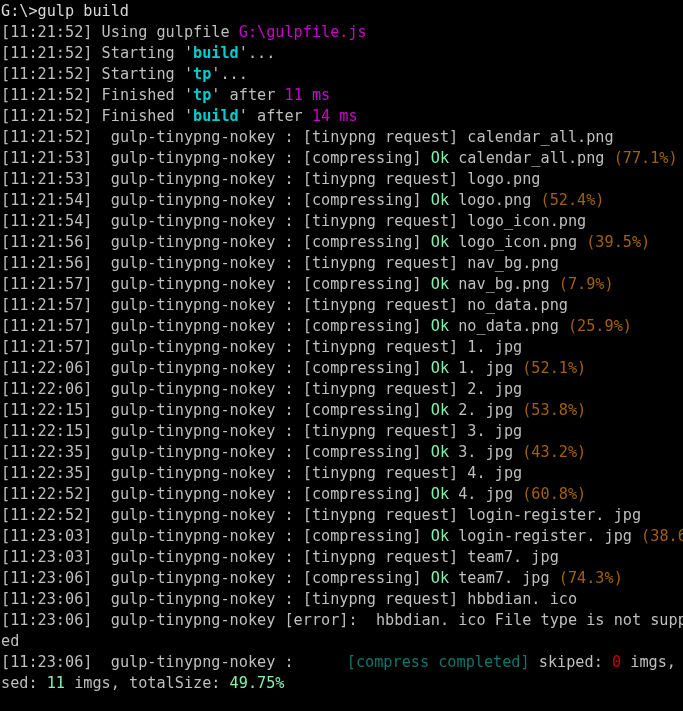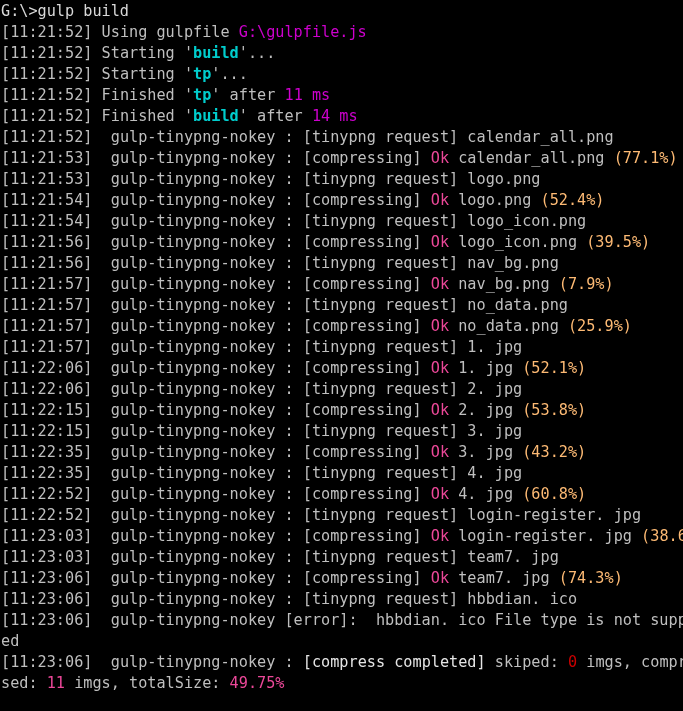--- a/index.html
+++ b/index.html
@@ -27,23 +27,23 @@
   }
   .line {
     height: 21px;
     white-space: pre;
     color: #bfbfbf;
   }
   .g  { color: #bfbfbf; }  
   .w  { color: #d8d8d8; }  
   .cy { color: #00cdcd; font-weight: bold; }  
   .mg { color: #cd00cd; text-align: center; }  
-  .gr { color: #ec4899; margin-top: 21px; }  
-  .g2 { color: #fdba74; margin-top: 8px; }  
-  .bl { color: #e5e5e5; }  
+  .gr { color: #86efac; margin-top: 21px; }  
+  .g2 { color: #a16207; margin-top: 8px; }  
+  .bl { color: #0f766e; margin-left: 44px; }  
   .rd { color: #cd0000; }  
 </style>
 </head>
 <body>
 
 <div id="terminal">
   <div id="screen"><div class="line"><span class="w">G:\&gt;</span><span class="w">gulp build</span></div><div class="line"><span class="g">[11:21:52] </span><span class="g">Using gulpfile </span><span class="mg">G:\gulpfile.js</span></div><div class="line"><span class="g">[11:21:52] </span><span class="g">Starting '</span><span class="cy">build</span><span class="g">'...</span></div><div class="line"><span class="g">[11:21:52] </span><span class="g">Starting '</span><span class="cy">tp</span><span class="g">'...</span></div><div class="line"><span class="g">[11:21:52] </span><span class="g">Finished '</span><span class="cy">tp</span><span class="g">' after </span><span class="mg">11 ms</span></div><div class="line"><span class="g">[11:21:52] </span><span class="g">Finished '</span><span class="cy">build</span><span class="g">' after </span><span class="mg">14 ms</span></div><div class="line"><span class="g">[11:21:52] </span><span class="g"> gulp-tinypng-nokey : [tinypng request] calendar_all.png</span></div><div class="line"><span class="g">[11:21:53] </span><span class="g"> gulp-tinypng-nokey : [compressing] </span><span class="gr">Ok</span><span class="g"> calendar_all.png </span><span class="g2">(77.1%)</span></div><div class="line"><span class="g">[11:21:53] </span><span class="g"> gulp-tinypng-nokey : [tinypng request] logo.png</span></div><div class="line"><span class="g">[11:21:54] </span><span class="g"> gulp-tinypng-nokey : [compressing] </span><span class="gr">Ok</span><span class="g"> logo.png </span><span class="g2">(52.4%)</span></div><div class="line"><span class="g">[11:21:54] </span><span class="g"> gulp-tinypng-nokey : [tinypng request] logo_icon.png</span></div><div class="line"><span class="g">[11:21:56] </span><span class="g"> gulp-tinypng-nokey : [compressing] </span><span class="gr">Ok</span><span class="g"> logo_icon.png </span><span class="g2">(39.5%)</span></div><div class="line"><span class="g">[11:21:56] </span><span class="g"> gulp-tinypng-nokey : [tinypng request] nav_bg.png</span></div><div class="line"><span class="g">[11:21:57] </span><span class="g"> gulp-tinypng-nokey : [compressing] </span><span class="gr">Ok</span><span class="g"> nav_bg.png </span><span class="g2">(7.9%)</span></div><div class="line"><span class="g">[11:21:57] </span><span class="g"> gulp-tinypng-nokey : [tinypng request] no_data.png</span></div><div class="line"><span class="g">[11:21:57] </span><span class="g"> gulp-tinypng-nokey : [compressing] </span><span class="gr">Ok</span><span class="g"> no_data.png </span><span class="g2">(25.9%)</span></div><div class="line"><span class="g">[11:21:57] </span><span class="g"> gulp-tinypng-nokey : [tinypng request] 1. jpg</span></div><div class="line"><span class="g">[11:22:06] </span><span class="g"> gulp-tinypng-nokey : [compressing] </span><span class="gr">Ok</span><span class="g"> 1. jpg </span><span class="g2">(52.1%)</span></div><div class="line"><span class="g">[11:22:06] </span><span class="g"> gulp-tinypng-nokey : [tinypng request] 2. jpg</span></div><div class="line"><span class="g">[11:22:15] </span><span class="g"> gulp-tinypng-nokey : [compressing] </span><span class="gr">Ok</span><span class="g"> 2. jpg </span><span class="g2">(53.8%)</span></div><div class="line"><span class="g">[11:22:15] </span><span class="g"> gulp-tinypng-nokey : [tinypng request] 3. jpg</span></div><div class="line"><span class="g">[11:22:35] </span><span class="g"> gulp-tinypng-nokey : [compressing] </span><span class="gr">Ok</span><span class="g"> 3. jpg </span><span class="g2">(43.2%)</span></div><div class="line"><span class="g">[11:22:35] </span><span class="g"> gulp-tinypng-nokey : [tinypng request] 4. jpg</span></div><div class="line"><span class="g">[11:22:52] </span><span class="g"> gulp-tinypng-nokey : [compressing] </span><span class="gr">Ok</span><span class="g"> 4. jpg </span><span class="g2">(60.8%)</span></div><div class="line"><span class="g">[11:22:52] </span><span class="g"> gulp-tinypng-nokey : [tinypng request] login-register. jpg</span></div><div class="line"><span class="g">[11:23:03] </span><span class="g"> gulp-tinypng-nokey : [compressing] </span><span class="gr">Ok</span><span class="g"> login-register. jpg </span><span class="g2">(38.6%)</span></div><div class="line"><span class="g">[11:23:03] </span><span class="g"> gulp-tinypng-nokey : [tinypng request] team7. jpg</span></div><div class="line"><span class="g">[11:23:06] </span><span class="g"> gulp-tinypng-nokey : [compressing] </span><span class="gr">Ok</span><span class="g"> team7. jpg </span><span class="g2">(74.3%)</span></div><div class="line"><span class="g">[11:23:06] </span><span class="g"> gulp-tinypng-nokey : [tinypng request] hbbdian. ico</span></div><div class="line"><span class="g">[11:23:06] </span><span class="g"> gulp-tinypng-nokey [error]:  hbbdian. ico File type is not support</span></div><div class="line"><span class="g">ed</span></div><div class="line"><span class="g">[11:23:06] </span><span class="g"> gulp-tinypng-nokey : </span><span class="bl">[compress completed]</span><span class="g"> skiped: </span><span class="rd">0</span><span class="g"> imgs, compres</span></div><div class="line"><span class="g">sed: </span><span class="gr">11</span><span class="g"> imgs, totalSize: </span><span class="gr">49.75%</span></div></div>
 </div>
 
 </body></html>

